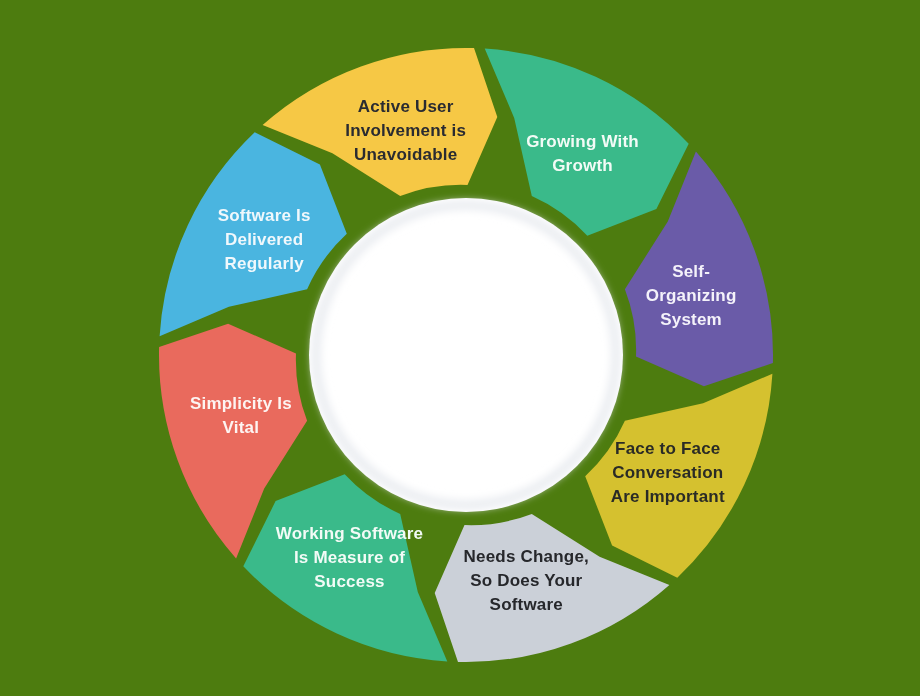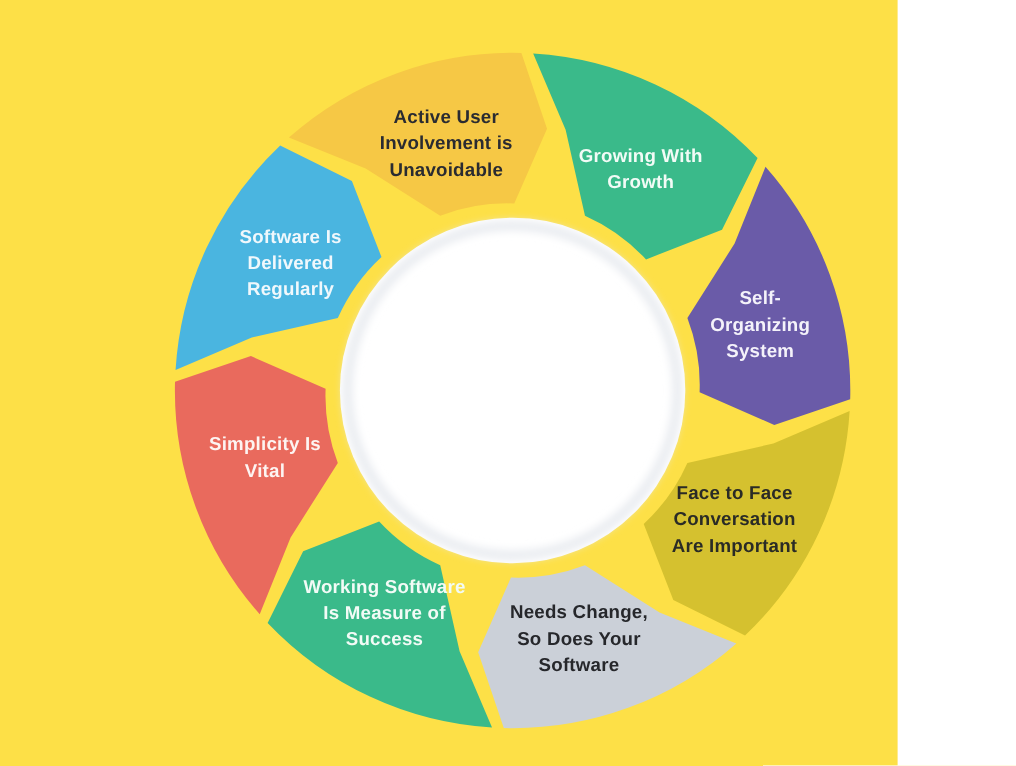--- a/index.html
+++ b/index.html
@@ -6,23 +6,23 @@
     margin: 0;
     padding: 0;
     background: #ffffff;
     width: 924px;
     height: 696px;
     overflow: hidden;
     font-family: "Liberation Sans", sans-serif;
   }
   .stage {
     position: relative;
-    width: 816px;
+    width: 920px;
     height: 696px;
-    background: #fde047;
+    background: #4d7c0f;
   }
   svg { display: block; }
   .seg-label {
     font-family: "Liberation Sans", sans-serif;
     font-size: 17px;
     font-weight: 600;
     letter-spacing: 0.2px;
   }
 </style>
 </head>

